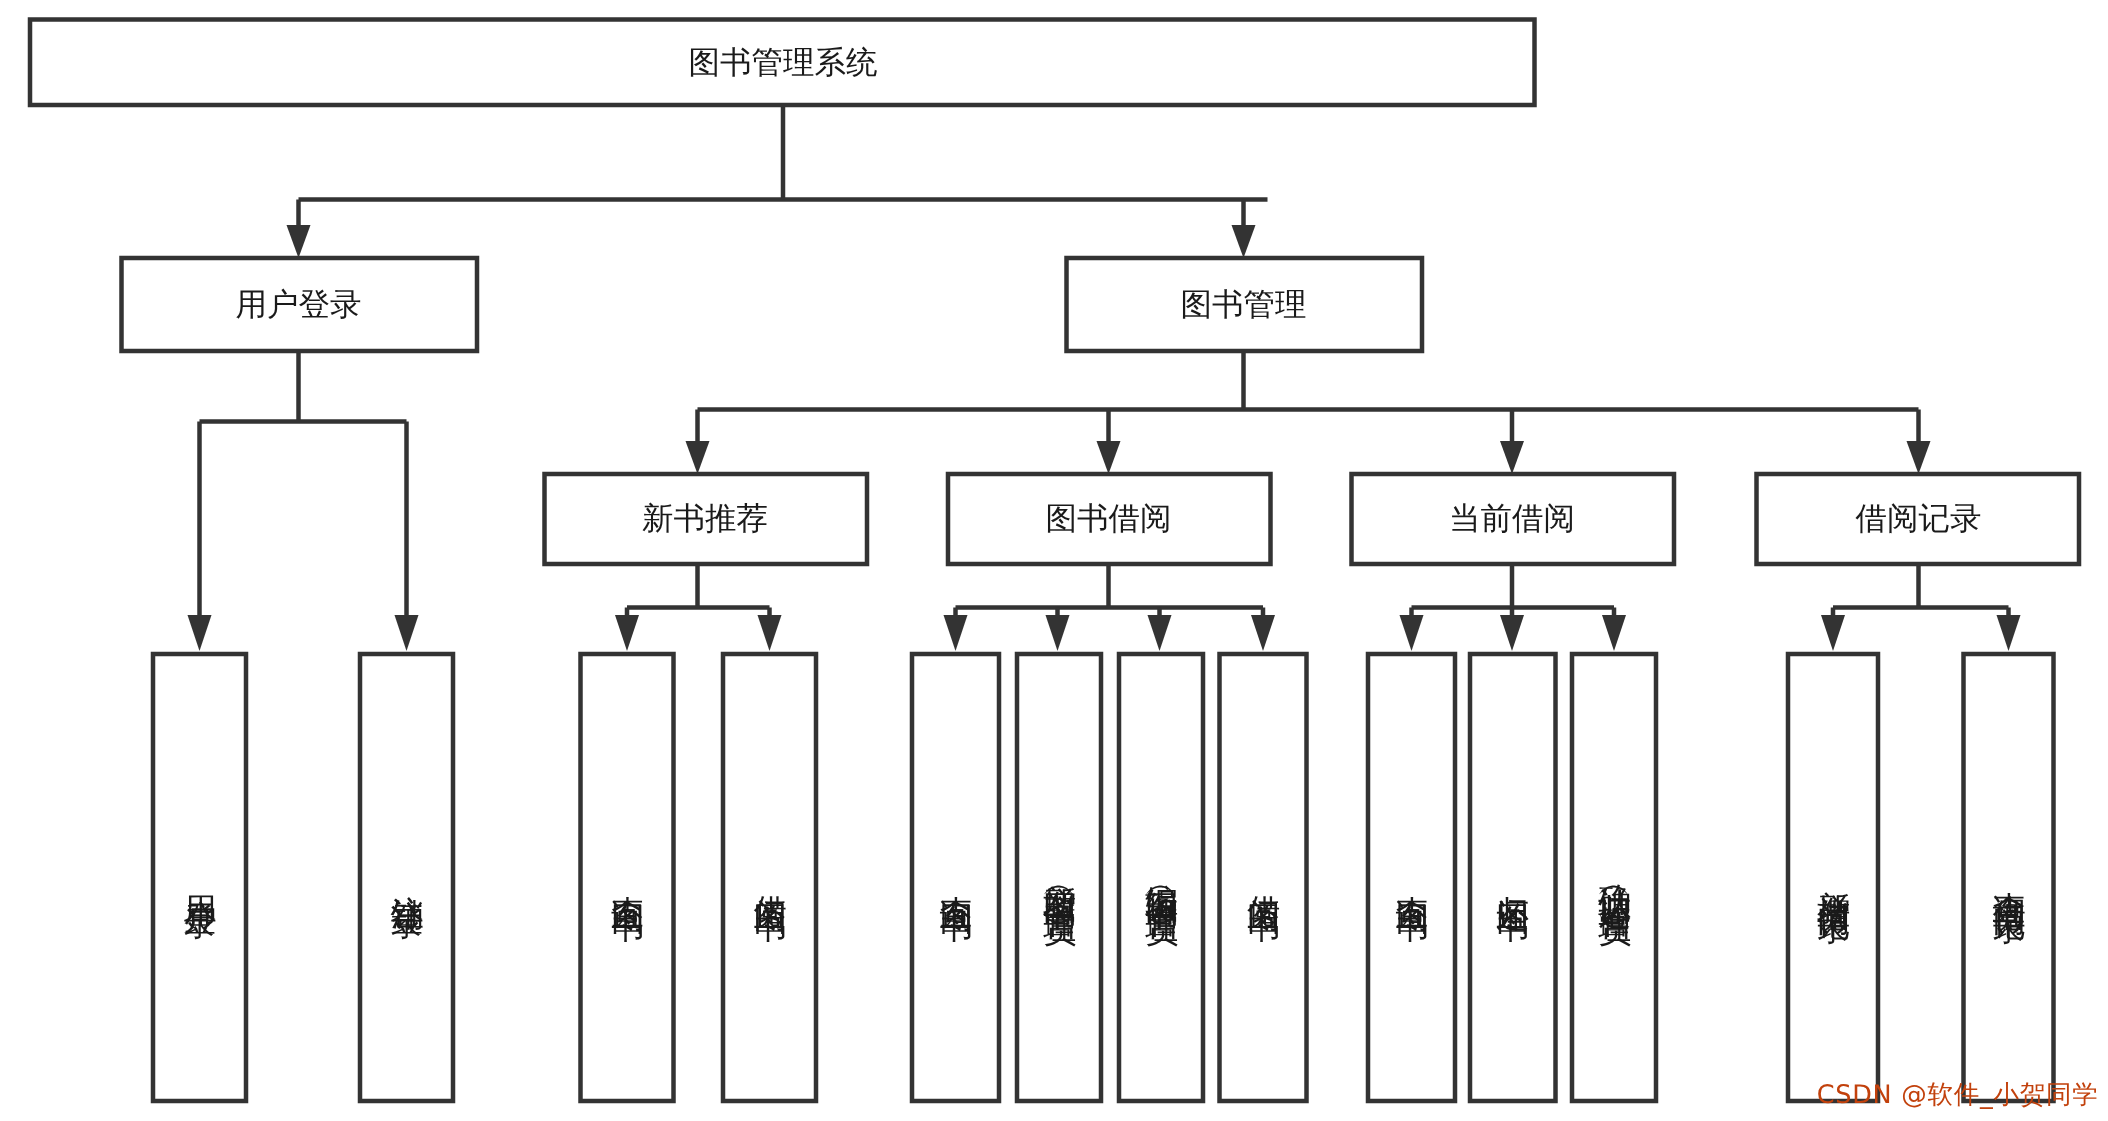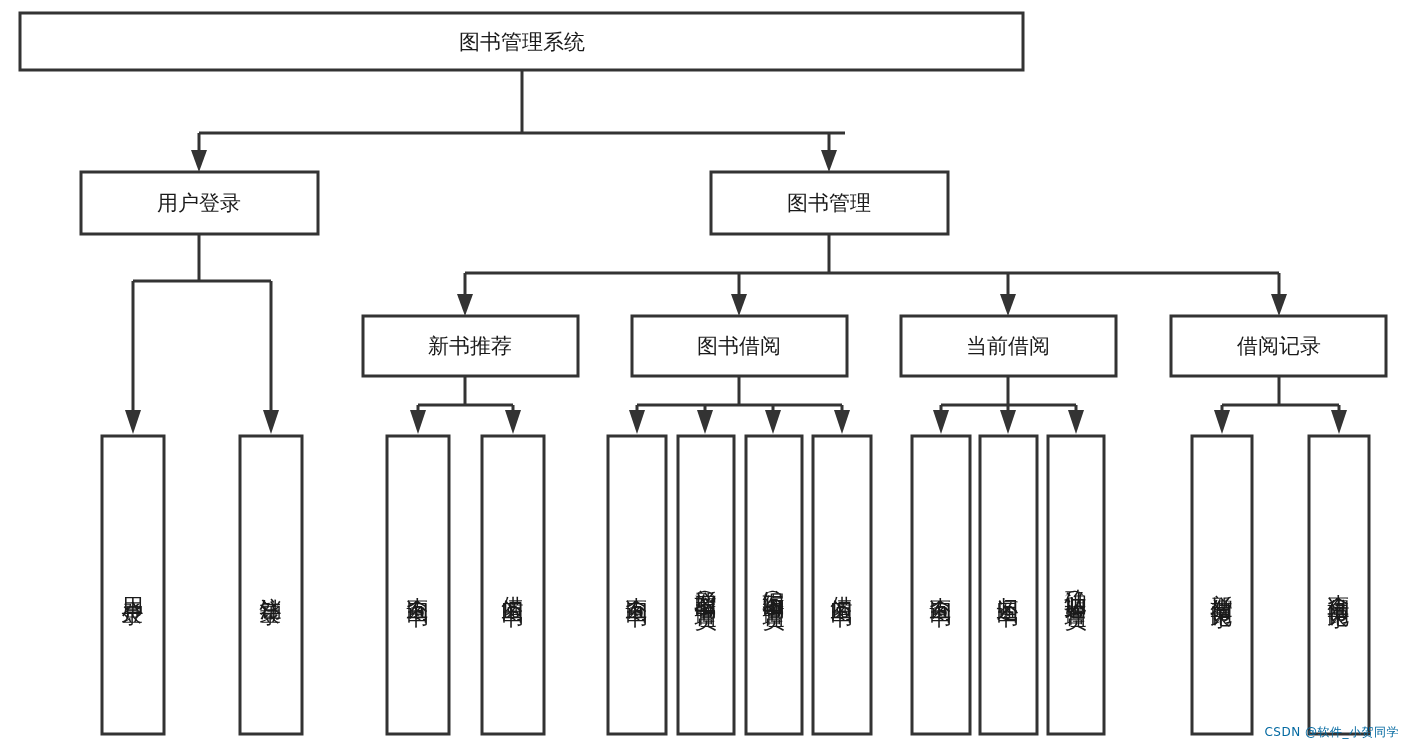--- a/index.html
+++ b/index.html
@@ -53,22 +53,22 @@
     text-orientation: upright;
     letter-spacing: 3px;
     dominant-baseline: central;
     text-anchor: middle;
   }
   .watermark {
     position: absolute;
     right: 6px;
     bottom: 6px;
     font-family: "DejaVu Sans", "Liberation Sans", sans-serif;
-    font-size: 12px;
-    color: #0369a1;
+    font-size: 17px;
+    color: #c2410c;
     letter-spacing: 0.5px;
     white-space: nowrap;
     pointer-events: none;
   }
 </style>
 </head>
 <body>
 
 <div id="canvas">
 

